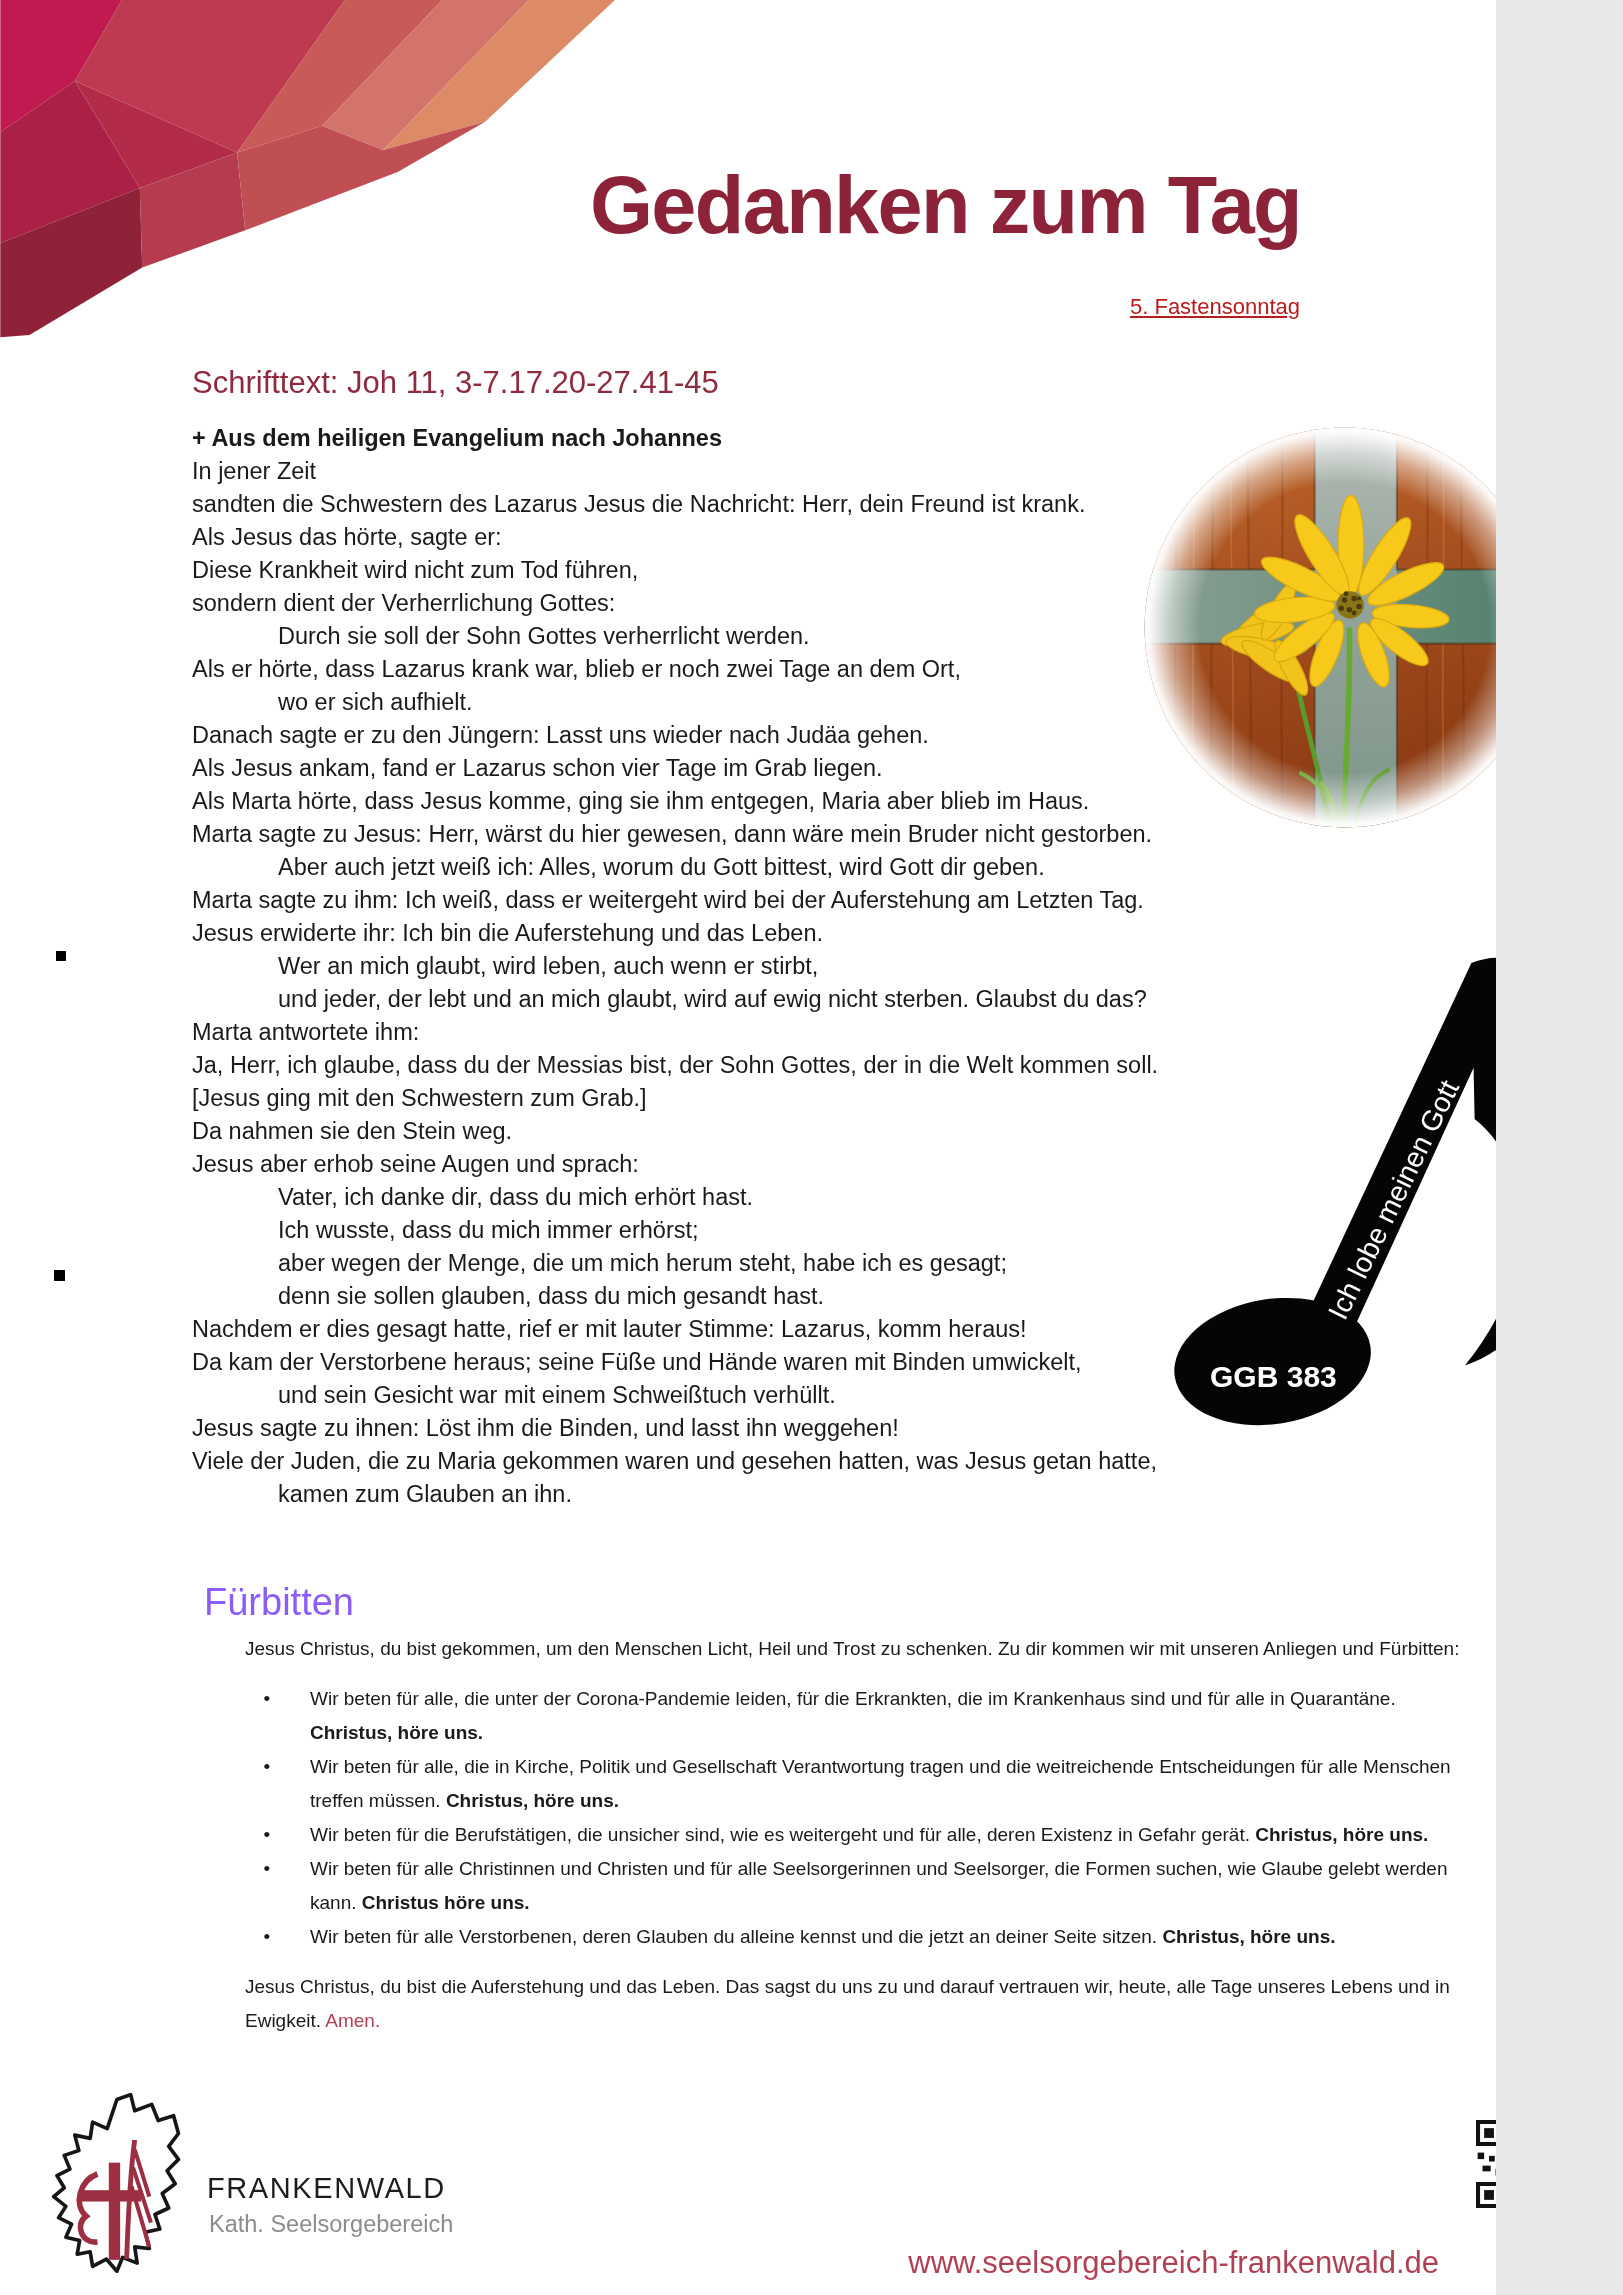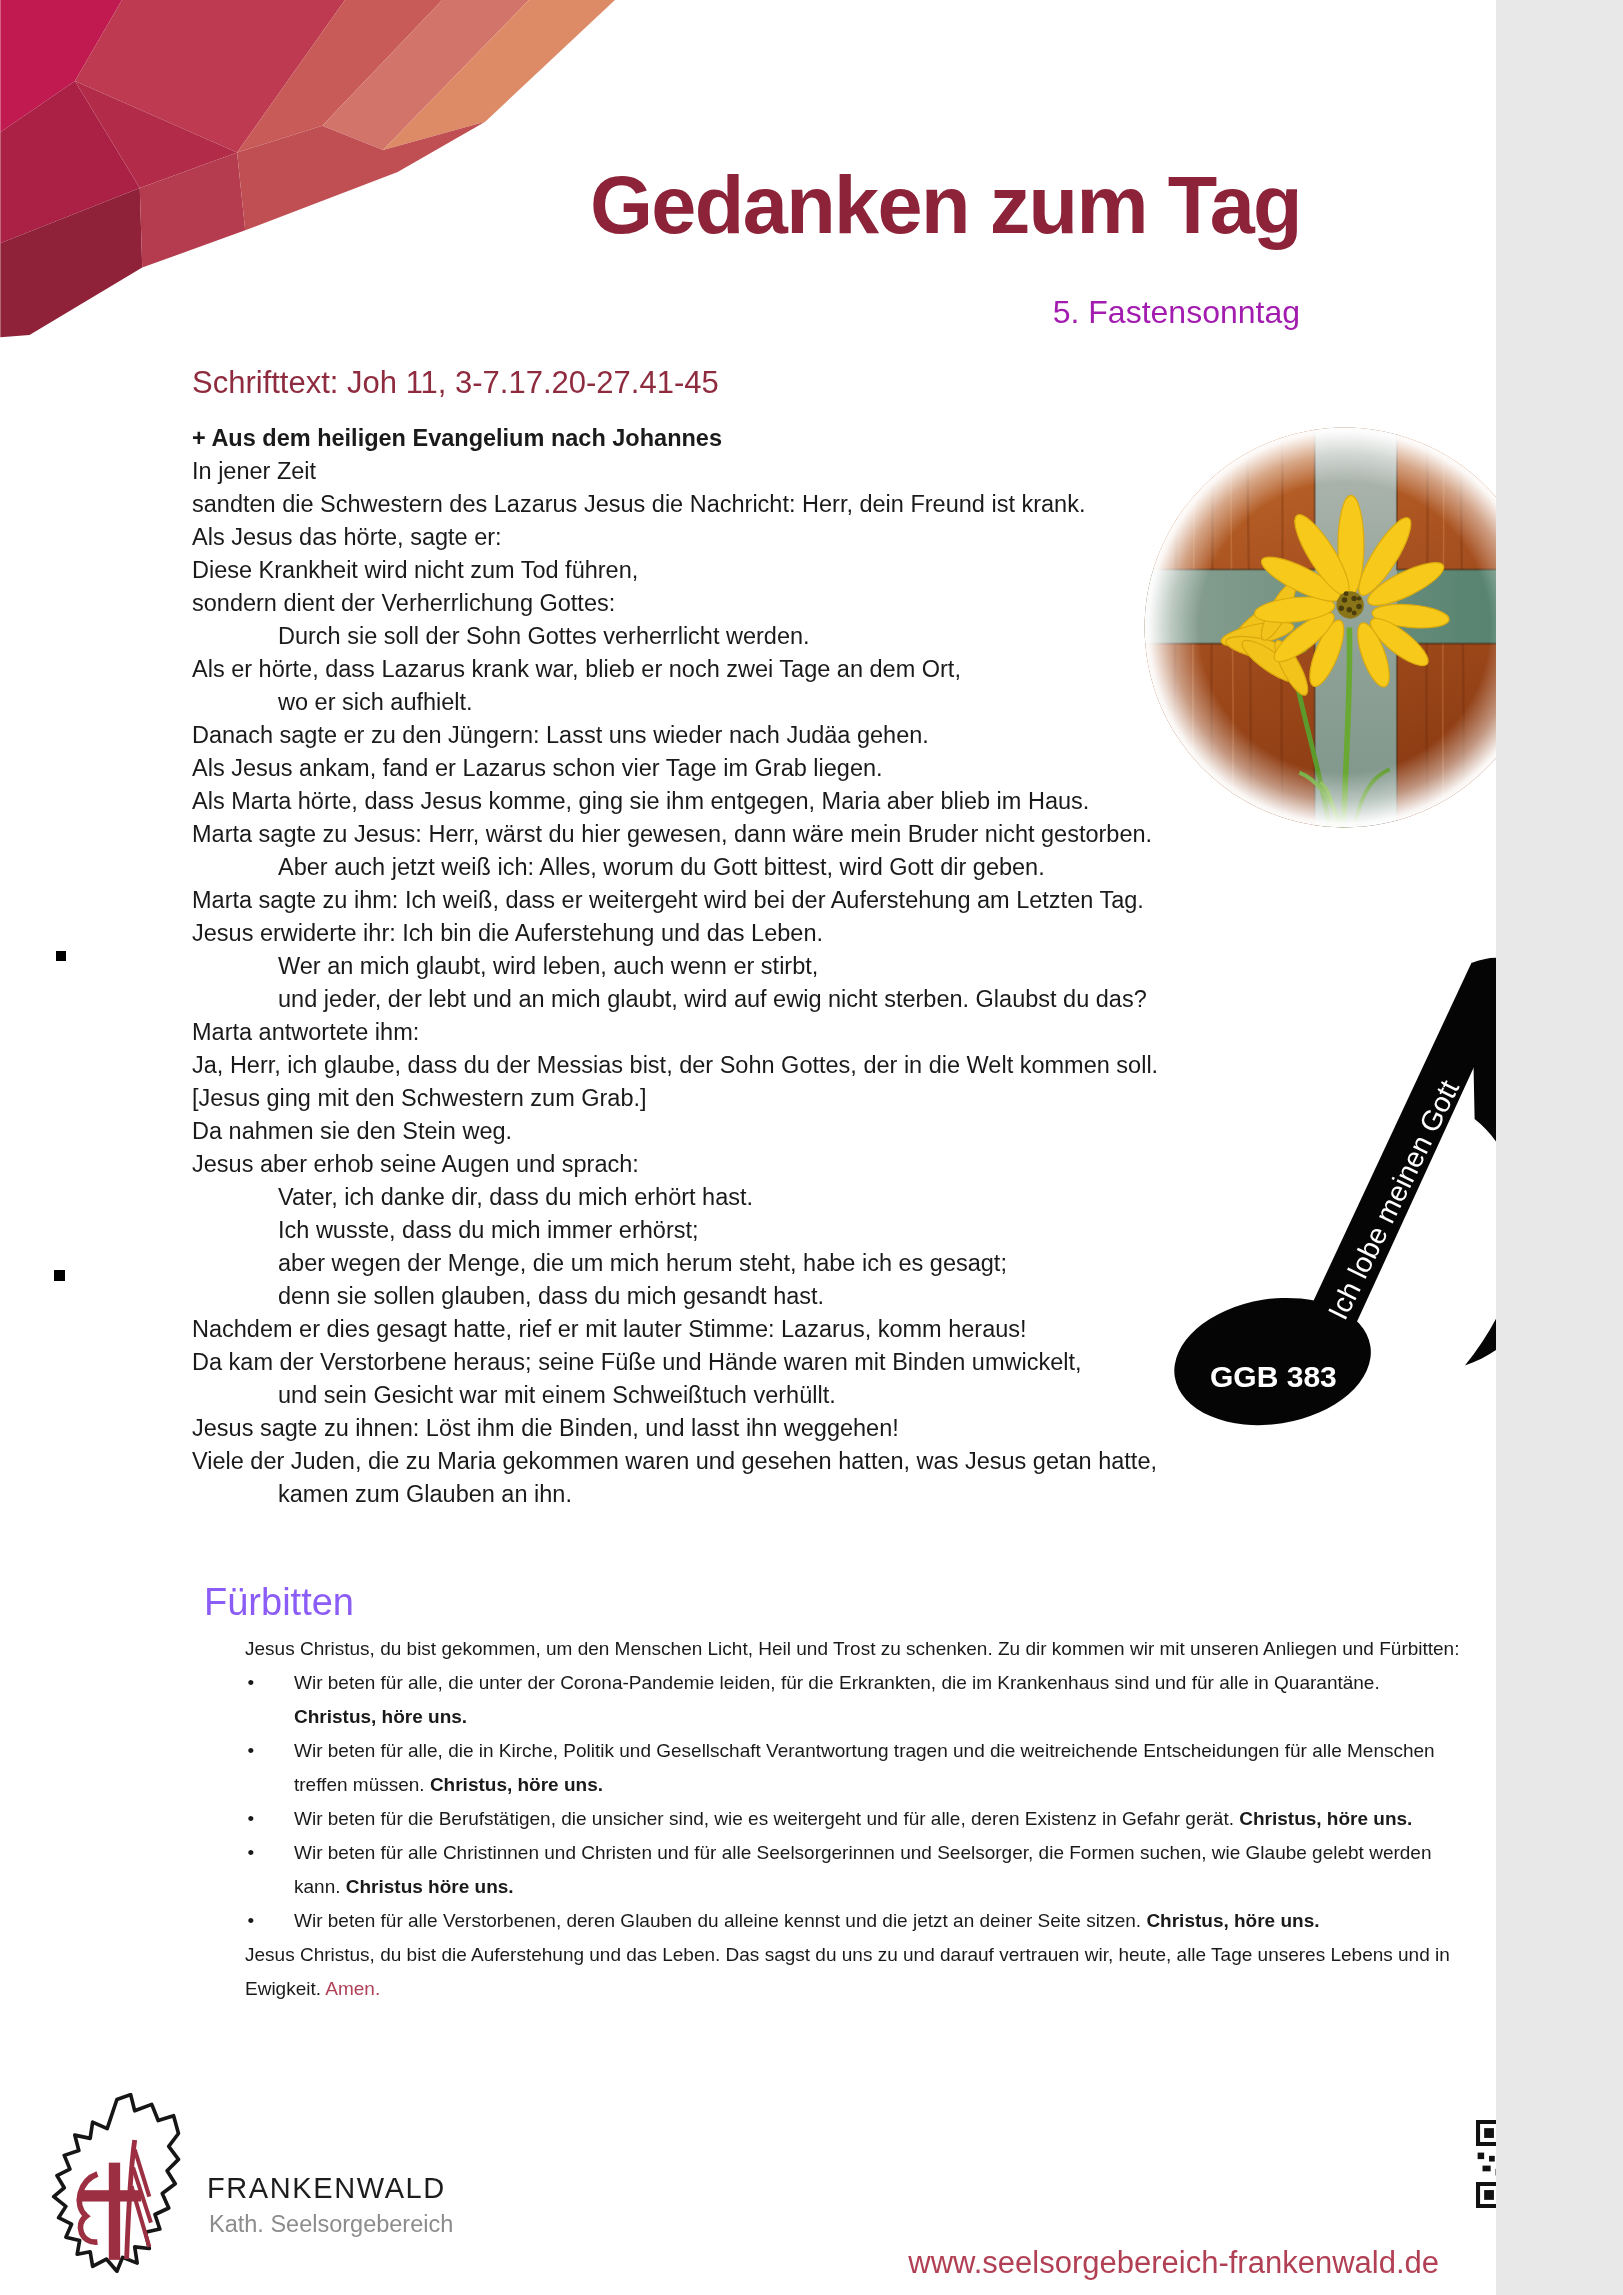--- a/index.html
+++ b/index.html
@@ -1,35 +1,35 @@
 <!DOCTYPE html>
 <html style="font-size:13px"><head>
 <meta charset="utf-8">
 <style>
   html,body{margin:0;padding:0;background:#e8e8e8;}
   .page{position:relative;width:1496px;height:2295px;background:#ffffff;overflow:hidden;
         font-family:"Liberation Sans",sans-serif;color:#1a1a1a;}
   .abs{position:absolute;}
   .deco{left:0;top:0;}
   .title{top:159px;right:195px;font-size:81px;font-weight:700;color:#8c2339;letter-spacing:-1.6px;white-space:nowrap;}
-  .subtitle{top:294px;right:196px;font-size:32px;color:#a21caf;white-space:nowrap;}
+  .subtitle{top:294px;right:196px;font-size:22px;color:#b91c1c;white-space:nowrap;text-decoration:underline;}
   .s-heading{left:192px;top:365px;font-size:31px;color:#8e2b3e;white-space:nowrap;}
   .scripture{left:192px;top:422px;font-size:23.5px;line-height:33px;}
   .scripture .ln{white-space:nowrap;}
   .scripture .ind{padding-left:86px;}
   .scripture .b{font-weight:700;}
   .sq{background:#000;}
   .sq1{left:56px;top:951px;width:9.7px;height:9.7px;}
   .sq2{left:54px;top:1270px;width:10.6px;height:10.6px;}
   .photo{left:1143px;top:426px;}
   .note-svg{left:1153px;top:942px;}
   .f-heading{left:192px;top:1581px;font-size:38px;color:#8b5cf6;white-space:nowrap;margin-left:12px;}
   .intercessions{left:245px;top:1632px;width:1222px;font-size:19px;line-height:34px;}
   .intercessions p{margin:0;}
-  .intercessions ul{list-style:none;margin:0;padding:0;}
+  .intercessions ul{list-style:none;margin:16px;padding:0;}
   .intercessions li{position:relative;padding-left:49px;}
   .intercessions li::before{content:"\2022";position:absolute;left:2.4px;top:0;}
   .resp{font-weight:700;}
   .amen{color:#b04055;}
   .logo-svg{left:39px;top:2093px;}
   .org{left:207px;top:2172px;font-size:29px;letter-spacing:1.6px;color:#1d1d1d;white-space:nowrap;}
   .org-sub{left:209px;top:2211px;font-size:23.5px;color:#8c8c8c;white-space:nowrap;}
   .qr{left:1476px;top:2120px;}
   .url{right:57px;top:2245px;font-size:31px;color:#b24054;white-space:nowrap;}
 </style>

